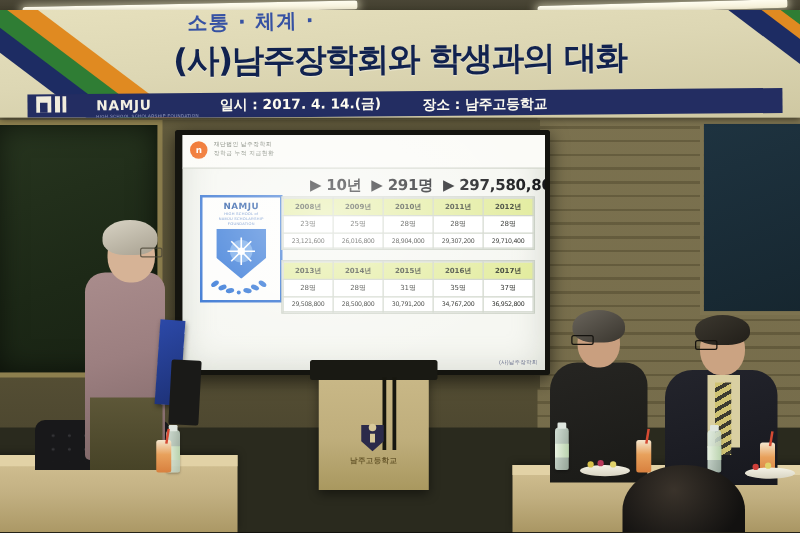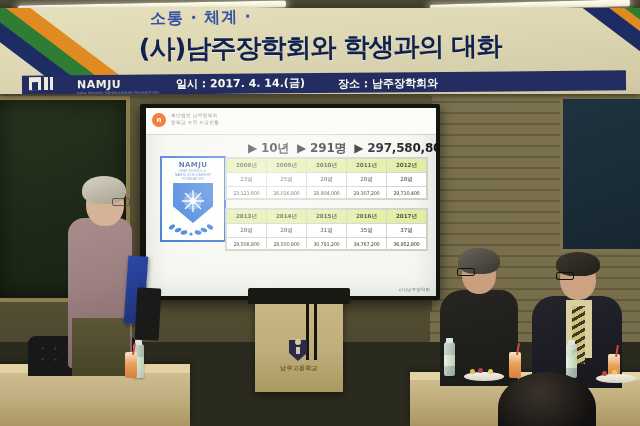--- a/index.html
+++ b/index.html
@@ -257,21 +257,21 @@
 
     <svg class="namju-mark" viewBox="0 0 46 18">
       <rect x="1" y="3" width="12" height="13" fill="#f0ecdc"></rect>
       <rect x="4" y="8" width="6" height="8" fill="#232d62"></rect>
       <rect x="16" y="3" width="4" height="13" fill="#f0ecdc"></rect>
       <rect x="22" y="3" width="3" height="13" fill="#f0ecdc"></rect>
     </svg>
     <div class="namju-word">NAMJU</div>
     <div class="namju-sub">HIGH SCHOOL SCHOLARSHIP FOUNDATION</div>
     <div class="b-date">일시 : 2017. 4. 14.(금)</div>
-    <div class="b-place">장소 : 남주장학회와</div>
+    <div class="b-place">장소 : 남주고등학교</div>
   </div>
 
   <div class="screen-frame"></div>
   <div class="screen">
 
     <div class="slide-head">
       <div class="head-logo">n</div>
       <div class="head-tx1">재단법인 남주장학회</div>
       <div class="head-tx2">장학금 누적 지급현황</div>
     </div>

